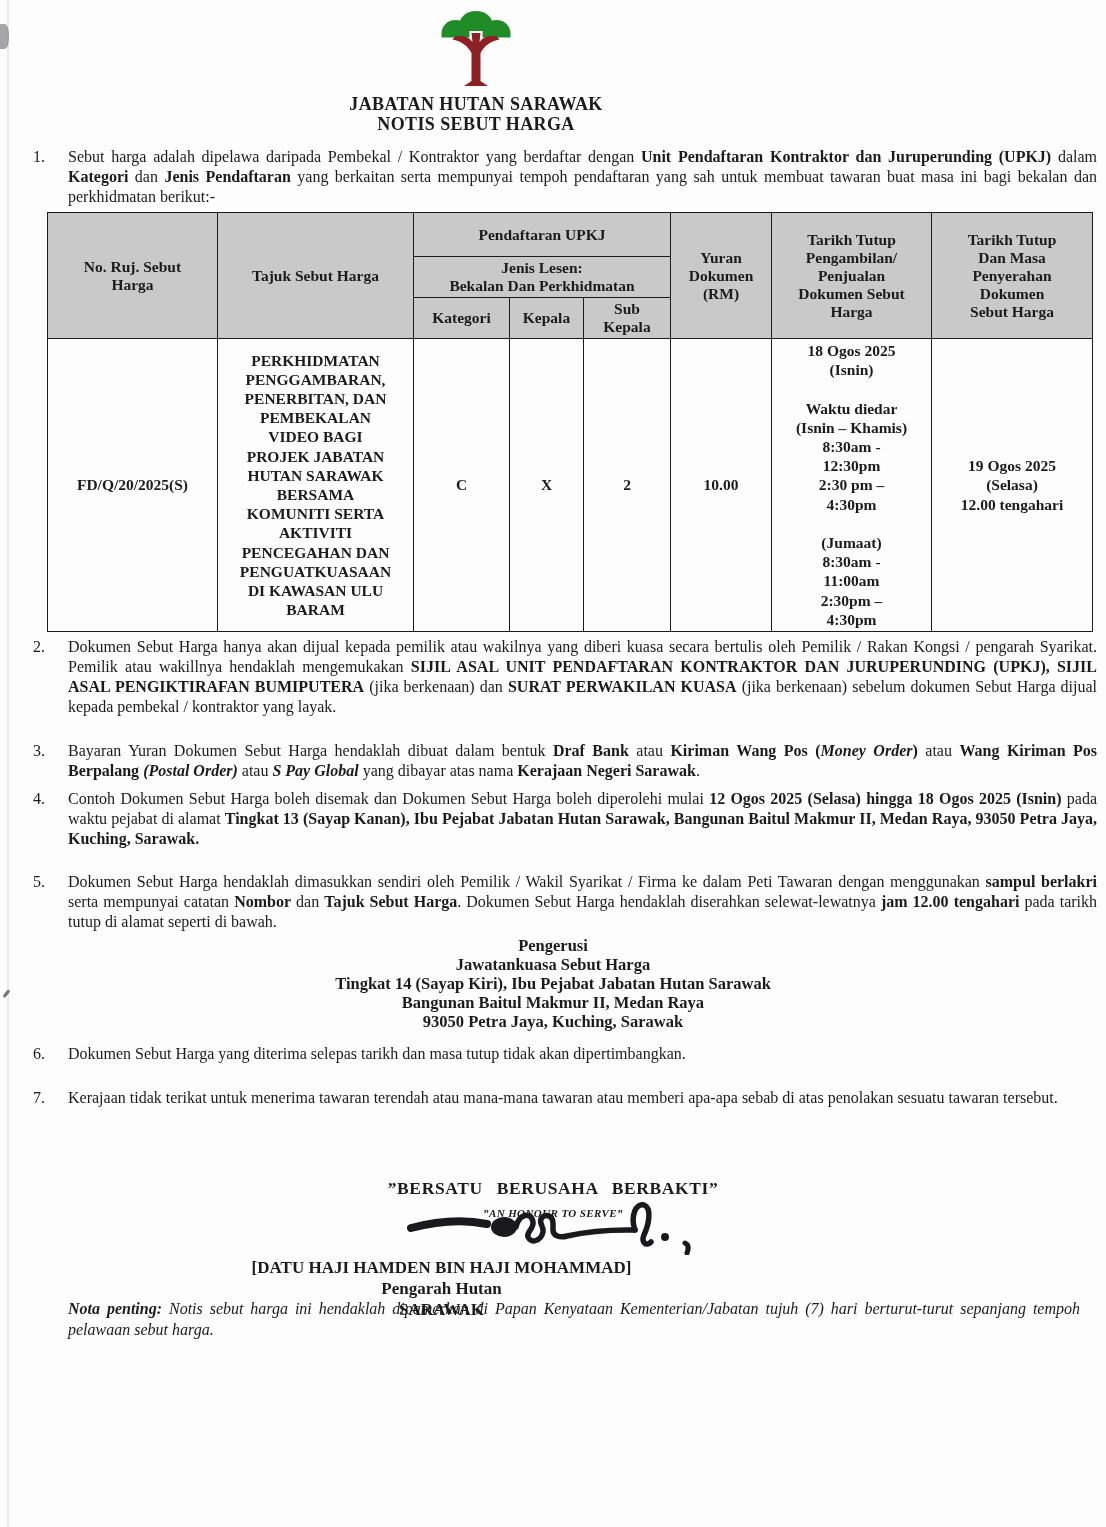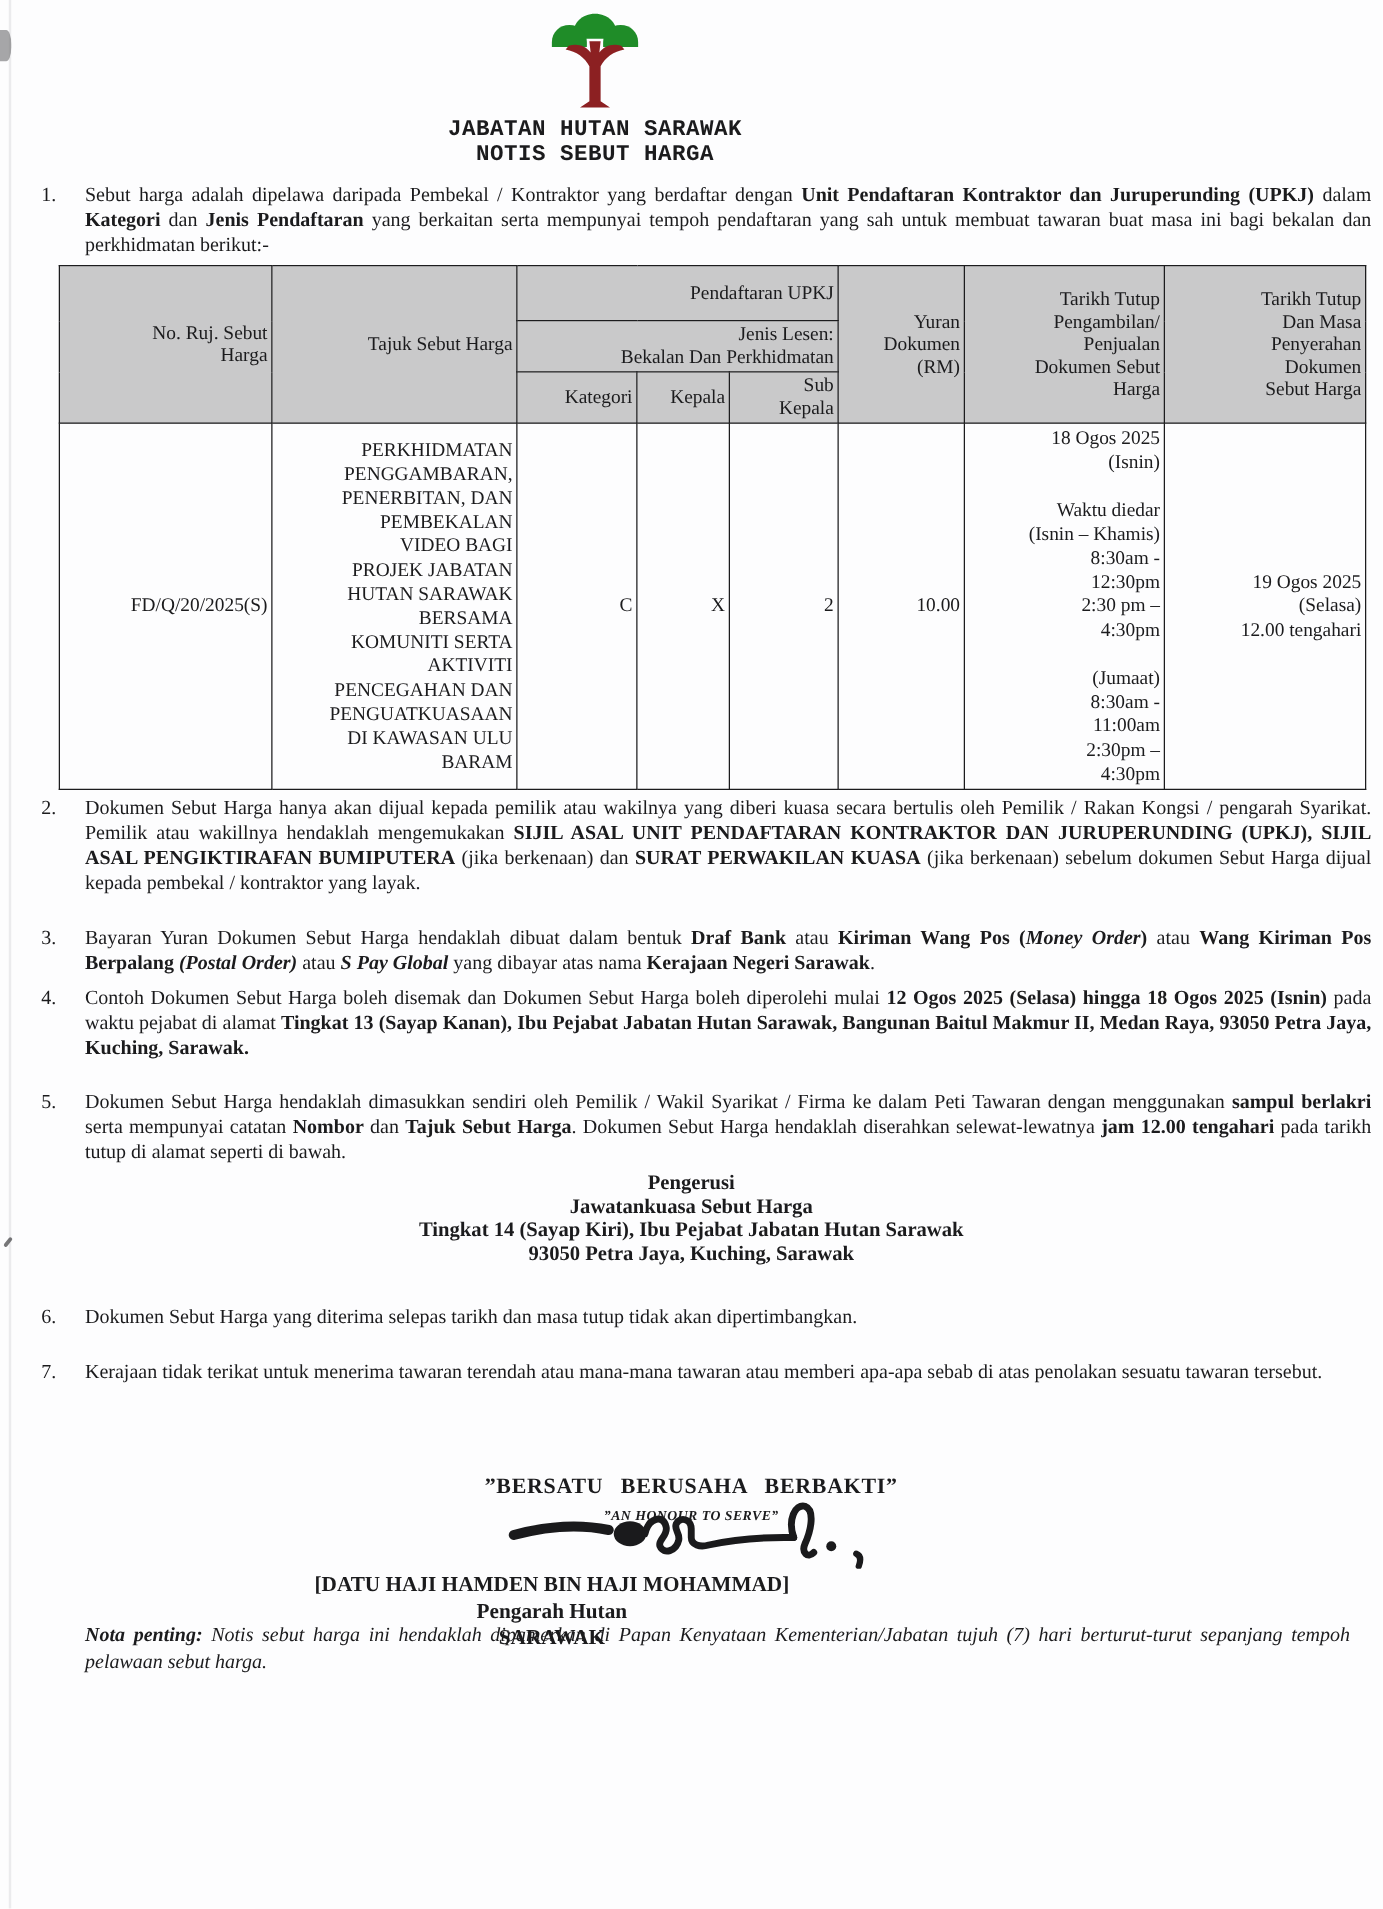--- a/index.html
+++ b/index.html
@@ -6,35 +6,35 @@
   html,body { width:1106px; height:1527px; }
   body { font-family:"Liberation Serif", serif; color:#1b1b1d; background:#ffffff; }
   .page { position:relative; width:1106px; height:1527px; background:#fdfdfe; overflow:hidden; }
 
   
   .scan-edge { position:absolute; left:7px; top:0; width:2px; height:100%; background:rgba(110,110,115,.12); }
   .smudge { position:absolute; left:0; top:24px; width:9px; height:25px; background:#6e6e70; opacity:.6; border-radius:0 45% 45% 0; filter:blur(.6px); }
   .tick { position:absolute; left:5px; top:989px; width:2.5px; height:9px; background:#4a4a4c; opacity:.75; transform:rotate(38deg); border-radius:2px; }
 
   
-  .doc-header { position:absolute; top:10px; left:0; width:952px; text-align:center;font-family:Liberation Mono, monospace; }
+  .doc-header { position:absolute; top:10px; left:0; width:952px; text-align:center; }
   .doc-header svg { display:block; margin:0 auto 4px auto; }
   .org-name, .doc-title { font-weight:bold; font-size:18px; line-height:20px; letter-spacing:.4px; }
 
   
   .note { position:absolute; left:33px; width:1064px; display:flex; }
   .note-num { width:35px; flex:0 0 35px; font-size:16px; line-height:20px; }
   .note-text { width:1029px; font-size:16px; line-height:20px; text-align:justify; }
   .b { font-weight:bold; }
   .i { font-style:italic; }
   .bi { font-weight:bold; font-style:italic; }
 
   
   table.quote { position:absolute; left:47px; top:212px; width:1045px; border-collapse:collapse; table-layout:fixed; }
-  table.quote th, table.quote td { border:1.5px solid #1c1c1e; white-space:pre-line; text-align:right; vertical-align:middle; font-weight:normal; padding:2px 3px; }
+  table.quote th, table.quote td { border:1.5px solid #1c1c1e; white-space:pre-line; text-align:center; vertical-align:middle; font-weight:bold; padding:2px 3px; }
   table.quote thead th { background:#c9c9ca; font-size:15.5px; line-height:18px; }
   table.quote tbody td { background:#fdfdfe; font-size:15.5px; line-height:19.2px; height:289px; }
   tr.h1 th { height:44px; }
   tr.h2 th { height:40px; }
   tr.h3 th { height:35px; }
 
   
   .address { position:absolute; top:936px; left:0; width:1106px; text-align:center; font-weight:bold; font-size:16.5px; line-height:19px; }
 
   
@@ -178,20 +178,21 @@
   </div>
   <div class="note" style="top:872px">
     <div class="note-num">5.</div>
     <div class="note-text"><span>Dokumen Sebut Harga hendaklah dimasukkan sendiri oleh Pemilik / Wakil Syarikat / Firma ke dalam Peti Tawaran dengan menggunakan </span><span class="b">sampul berlakri</span><span> serta mempunyai catatan </span><span class="b">Nombor</span><span> dan </span><span class="b">Tajuk Sebut Harga</span><span>. Dokumen Sebut Harga hendaklah diserahkan selewat-lewatnya </span><span class="b">jam 12.00 tengahari</span><span> pada tarikh tutup di alamat seperti di bawah.</span></div>
   </div>
 
   <div class="address">
     <div>Pengerusi</div>
     <div>Jawatankuasa Sebut Harga</div>
     <div>Tingkat 14 (Sayap Kiri), Ibu Pejabat Jabatan Hutan Sarawak</div>
+    <div>Bangunan Baitul Makmur II, Medan Raya</div>
     <div>93050 Petra Jaya, Kuching, Sarawak</div>
   </div>
 
   <div class="note" style="top:1044px">
     <div class="note-num">6.</div>
     <div class="note-text"><span>Dokumen Sebut Harga yang diterima selepas tarikh dan masa tutup tidak akan dipertimbangkan.</span></div>
   </div>
   <div class="note" style="top:1088px">
     <div class="note-num">7.</div>
     <div class="note-text"><span>Kerajaan tidak terikat untuk menerima tawaran terendah atau mana-mana tawaran atau memberi apa-apa sebab di atas penolakan sesuatu tawaran tersebut.</span></div>

